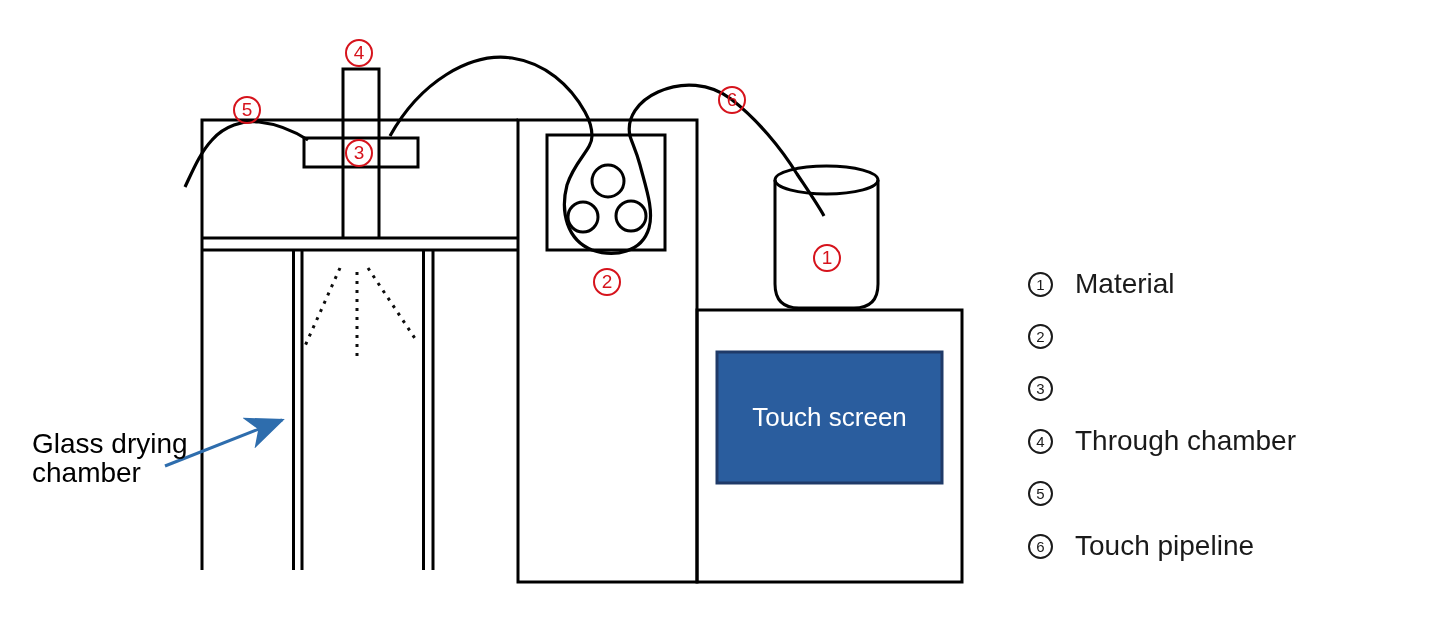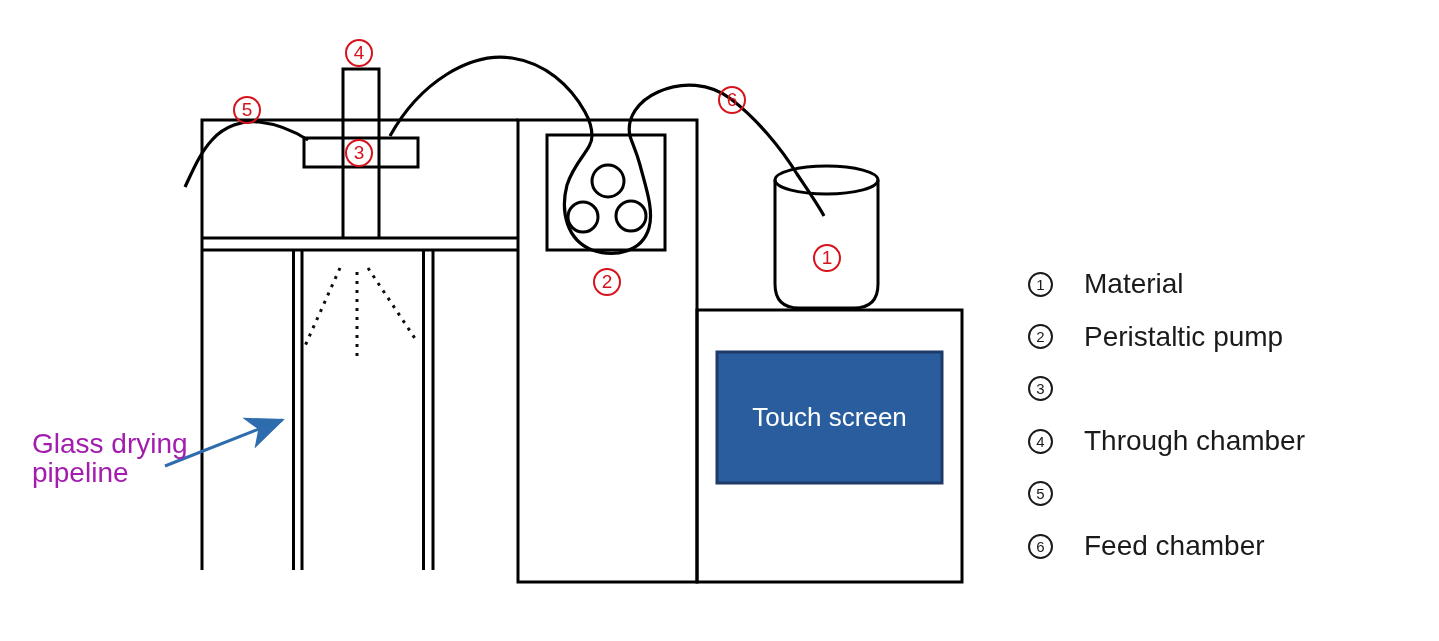--- a/index.html
+++ b/index.html
@@ -34,21 +34,21 @@
     text-align: center;
     background: transparent;
   }
   
   .chamber-label {
     position: absolute;
     left: 32px;
     top: 429px;
     font-size: 28px;
     line-height: 29px;
-    color: #a21caf;
+    color: #000000;
     white-space: nowrap;
   }
   
   .screen-label {
     position: absolute;
     left: 717px;
     top: 352px;
     width: 225px;
     height: 131px;
     display: flex;
@@ -75,21 +75,21 @@
     height: 25px;
     box-sizing: border-box;
     border: 2px solid #1a1a1a;
     border-radius: 50%;
     color: #1a1a1a;
     font-size: 15px;
     line-height: 21px;
     text-align: center;
   }
   .legend-label {
-    margin-left: 31px;
+    margin-left: 22px;
     font-size: 28px;
     color: #1a1a1a;
     white-space: nowrap;
   }
 </style>
 </head>
 <body>
 
 <div id="canvas">
 
@@ -163,43 +163,42 @@
 
   <div class="marker" style="left:813px; top:244px;">1</div>
   <div class="marker" style="left:593px; top:268px;">2</div>
   <div class="marker" style="left:345px; top:139px;">3</div>
   <div class="marker" style="left:345px; top:39px;">4</div>
   <div class="marker" style="left:233px; top:96px;">5</div>
   <div class="marker" style="left:718px; top:86px;">6</div>
 
   <div class="chamber-label">
     <div>Glass drying</div>
-    <div>pipeline</div>
+    <div>chamber</div>
   </div>
 
   <div class="screen-label">Touch screen</div>
 
   <div class="legend">
     <div class="legend-row">
       <span class="legend-num">1</span>
       <span class="legend-label">Material</span>
     </div>
     <div class="legend-row">
       <span class="legend-num">2</span>
-      <span class="legend-label">Peristaltic pump</span>
     </div>
     <div class="legend-row">
       <span class="legend-num">3</span>
     </div>
     <div class="legend-row">
       <span class="legend-num">4</span>
       <span class="legend-label">Through chamber</span>
     </div>
     <div class="legend-row">
       <span class="legend-num">5</span>
     </div>
     <div class="legend-row">
       <span class="legend-num">6</span>
-      <span class="legend-label">Feed chamber</span>
+      <span class="legend-label">Touch pipeline</span>
     </div>
   </div>
 
 </div>
 
 </body></html>

